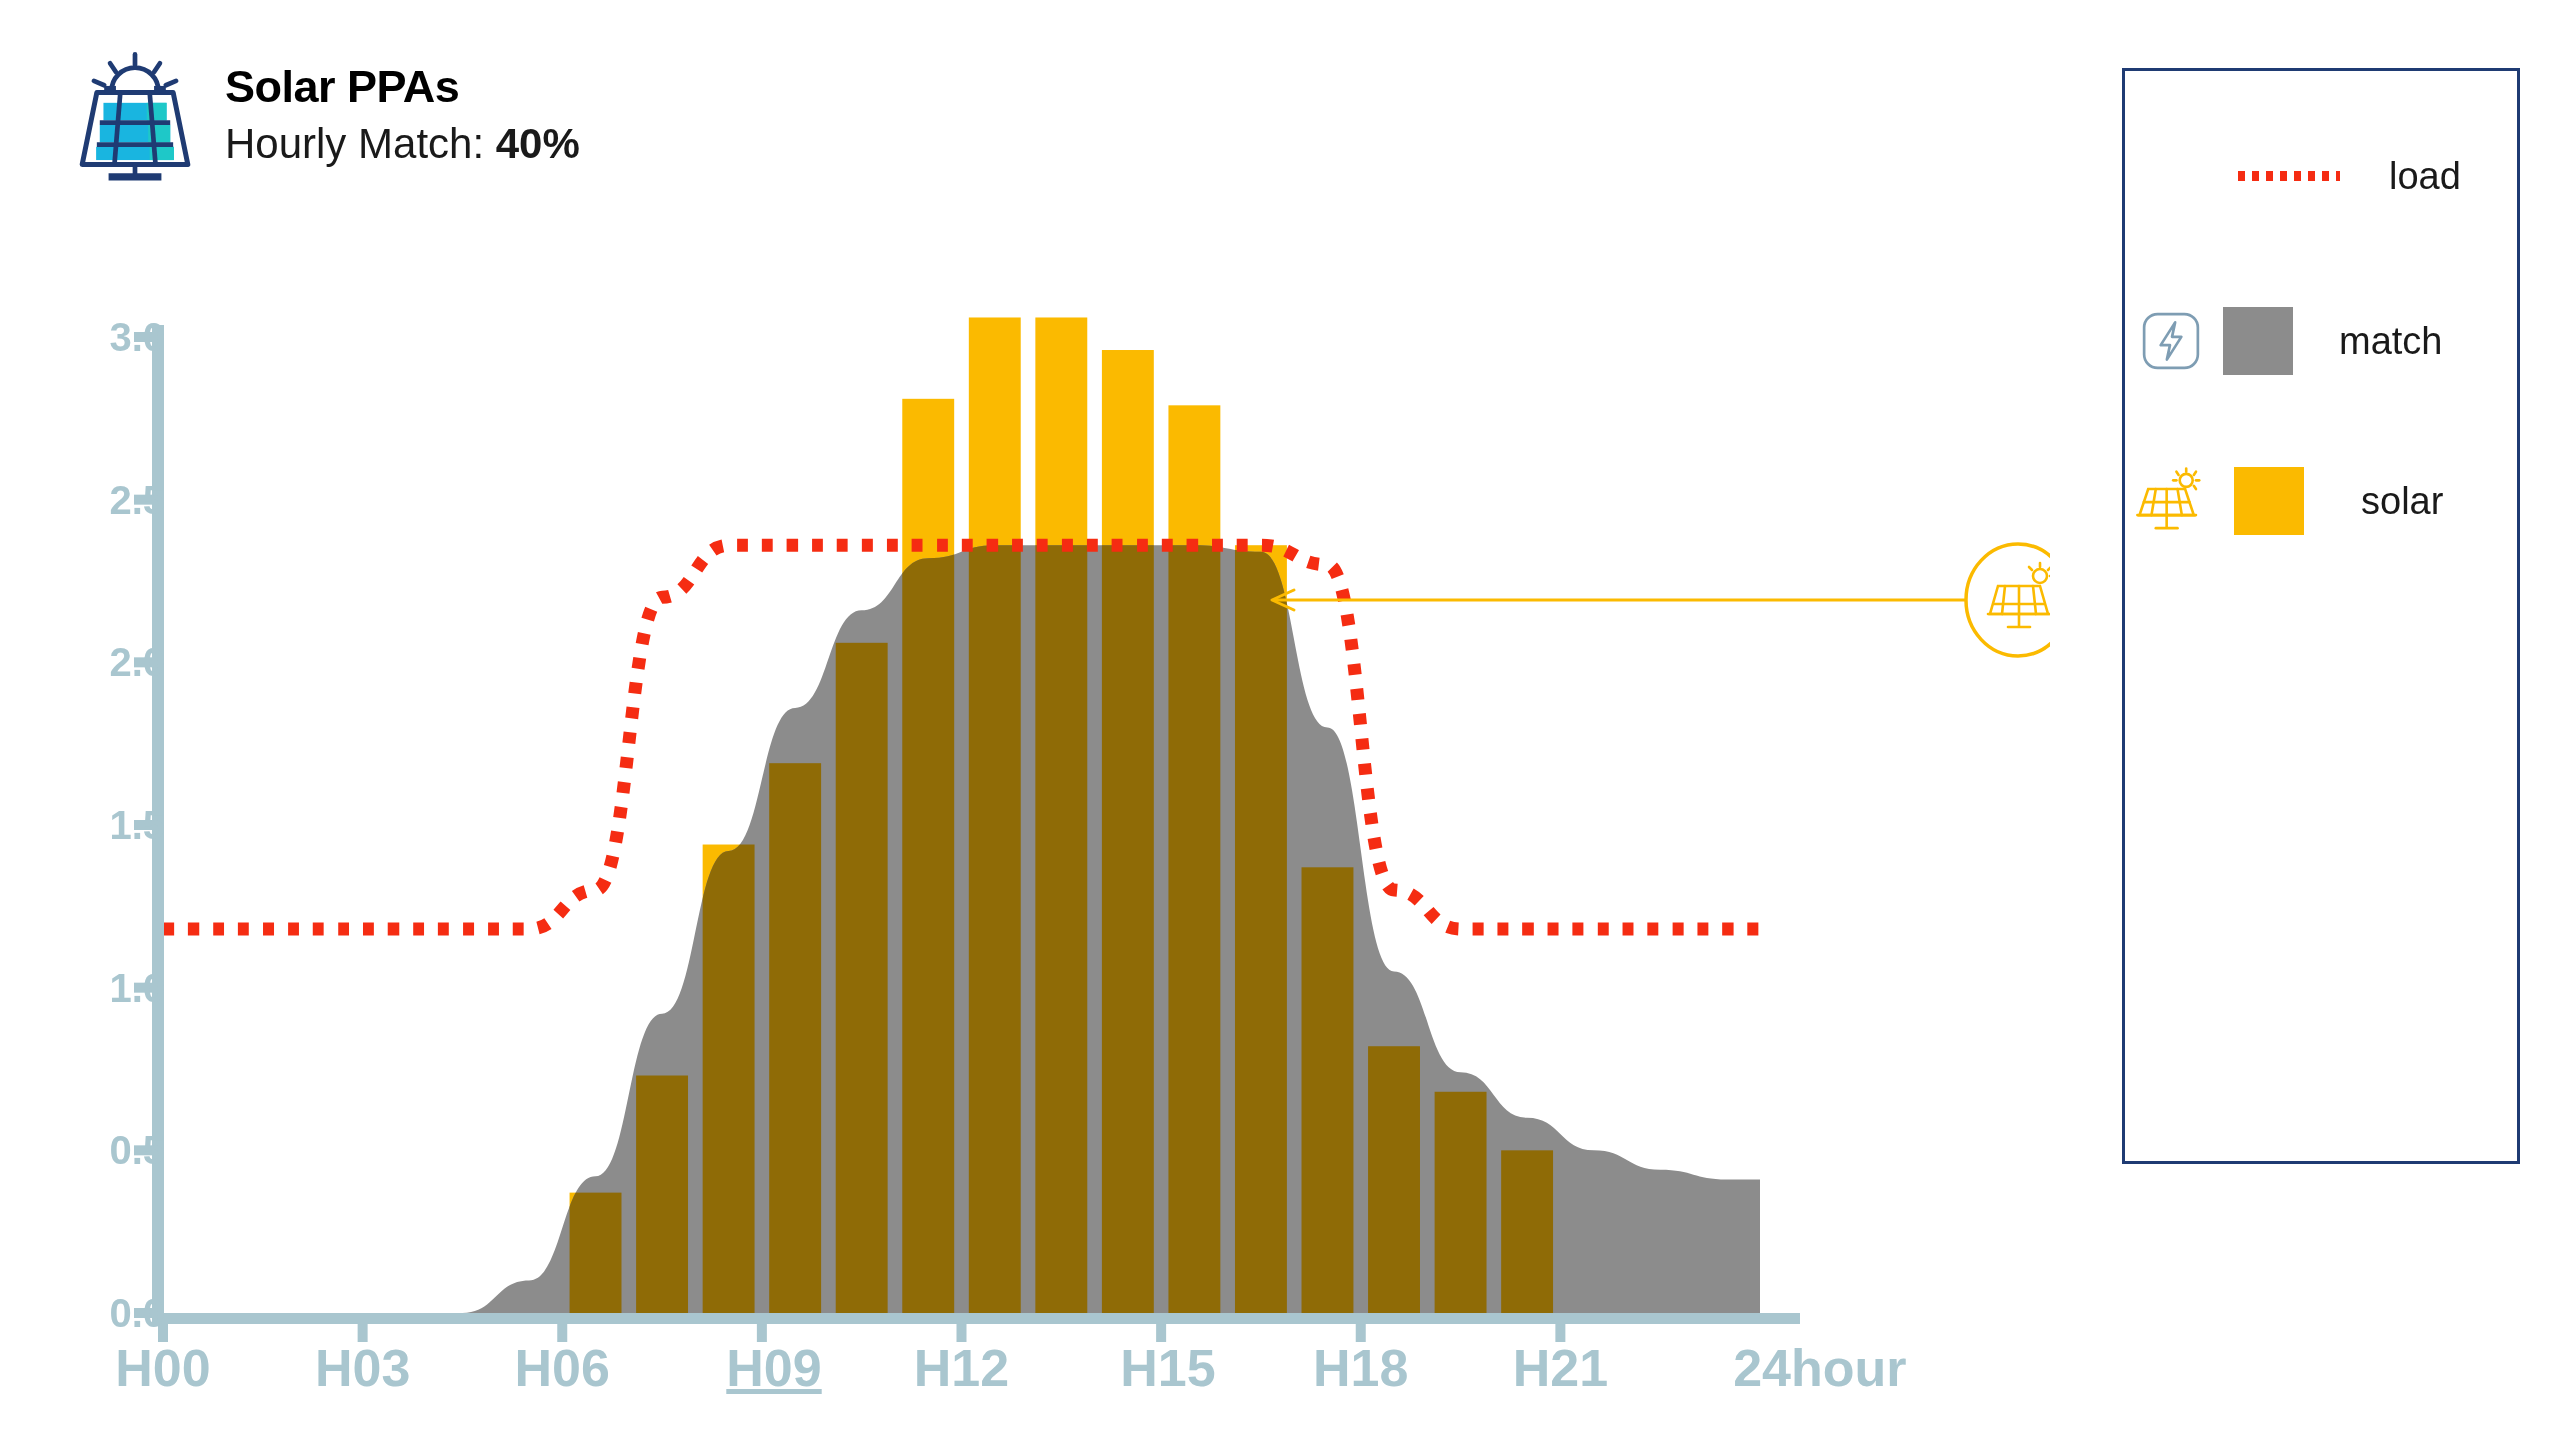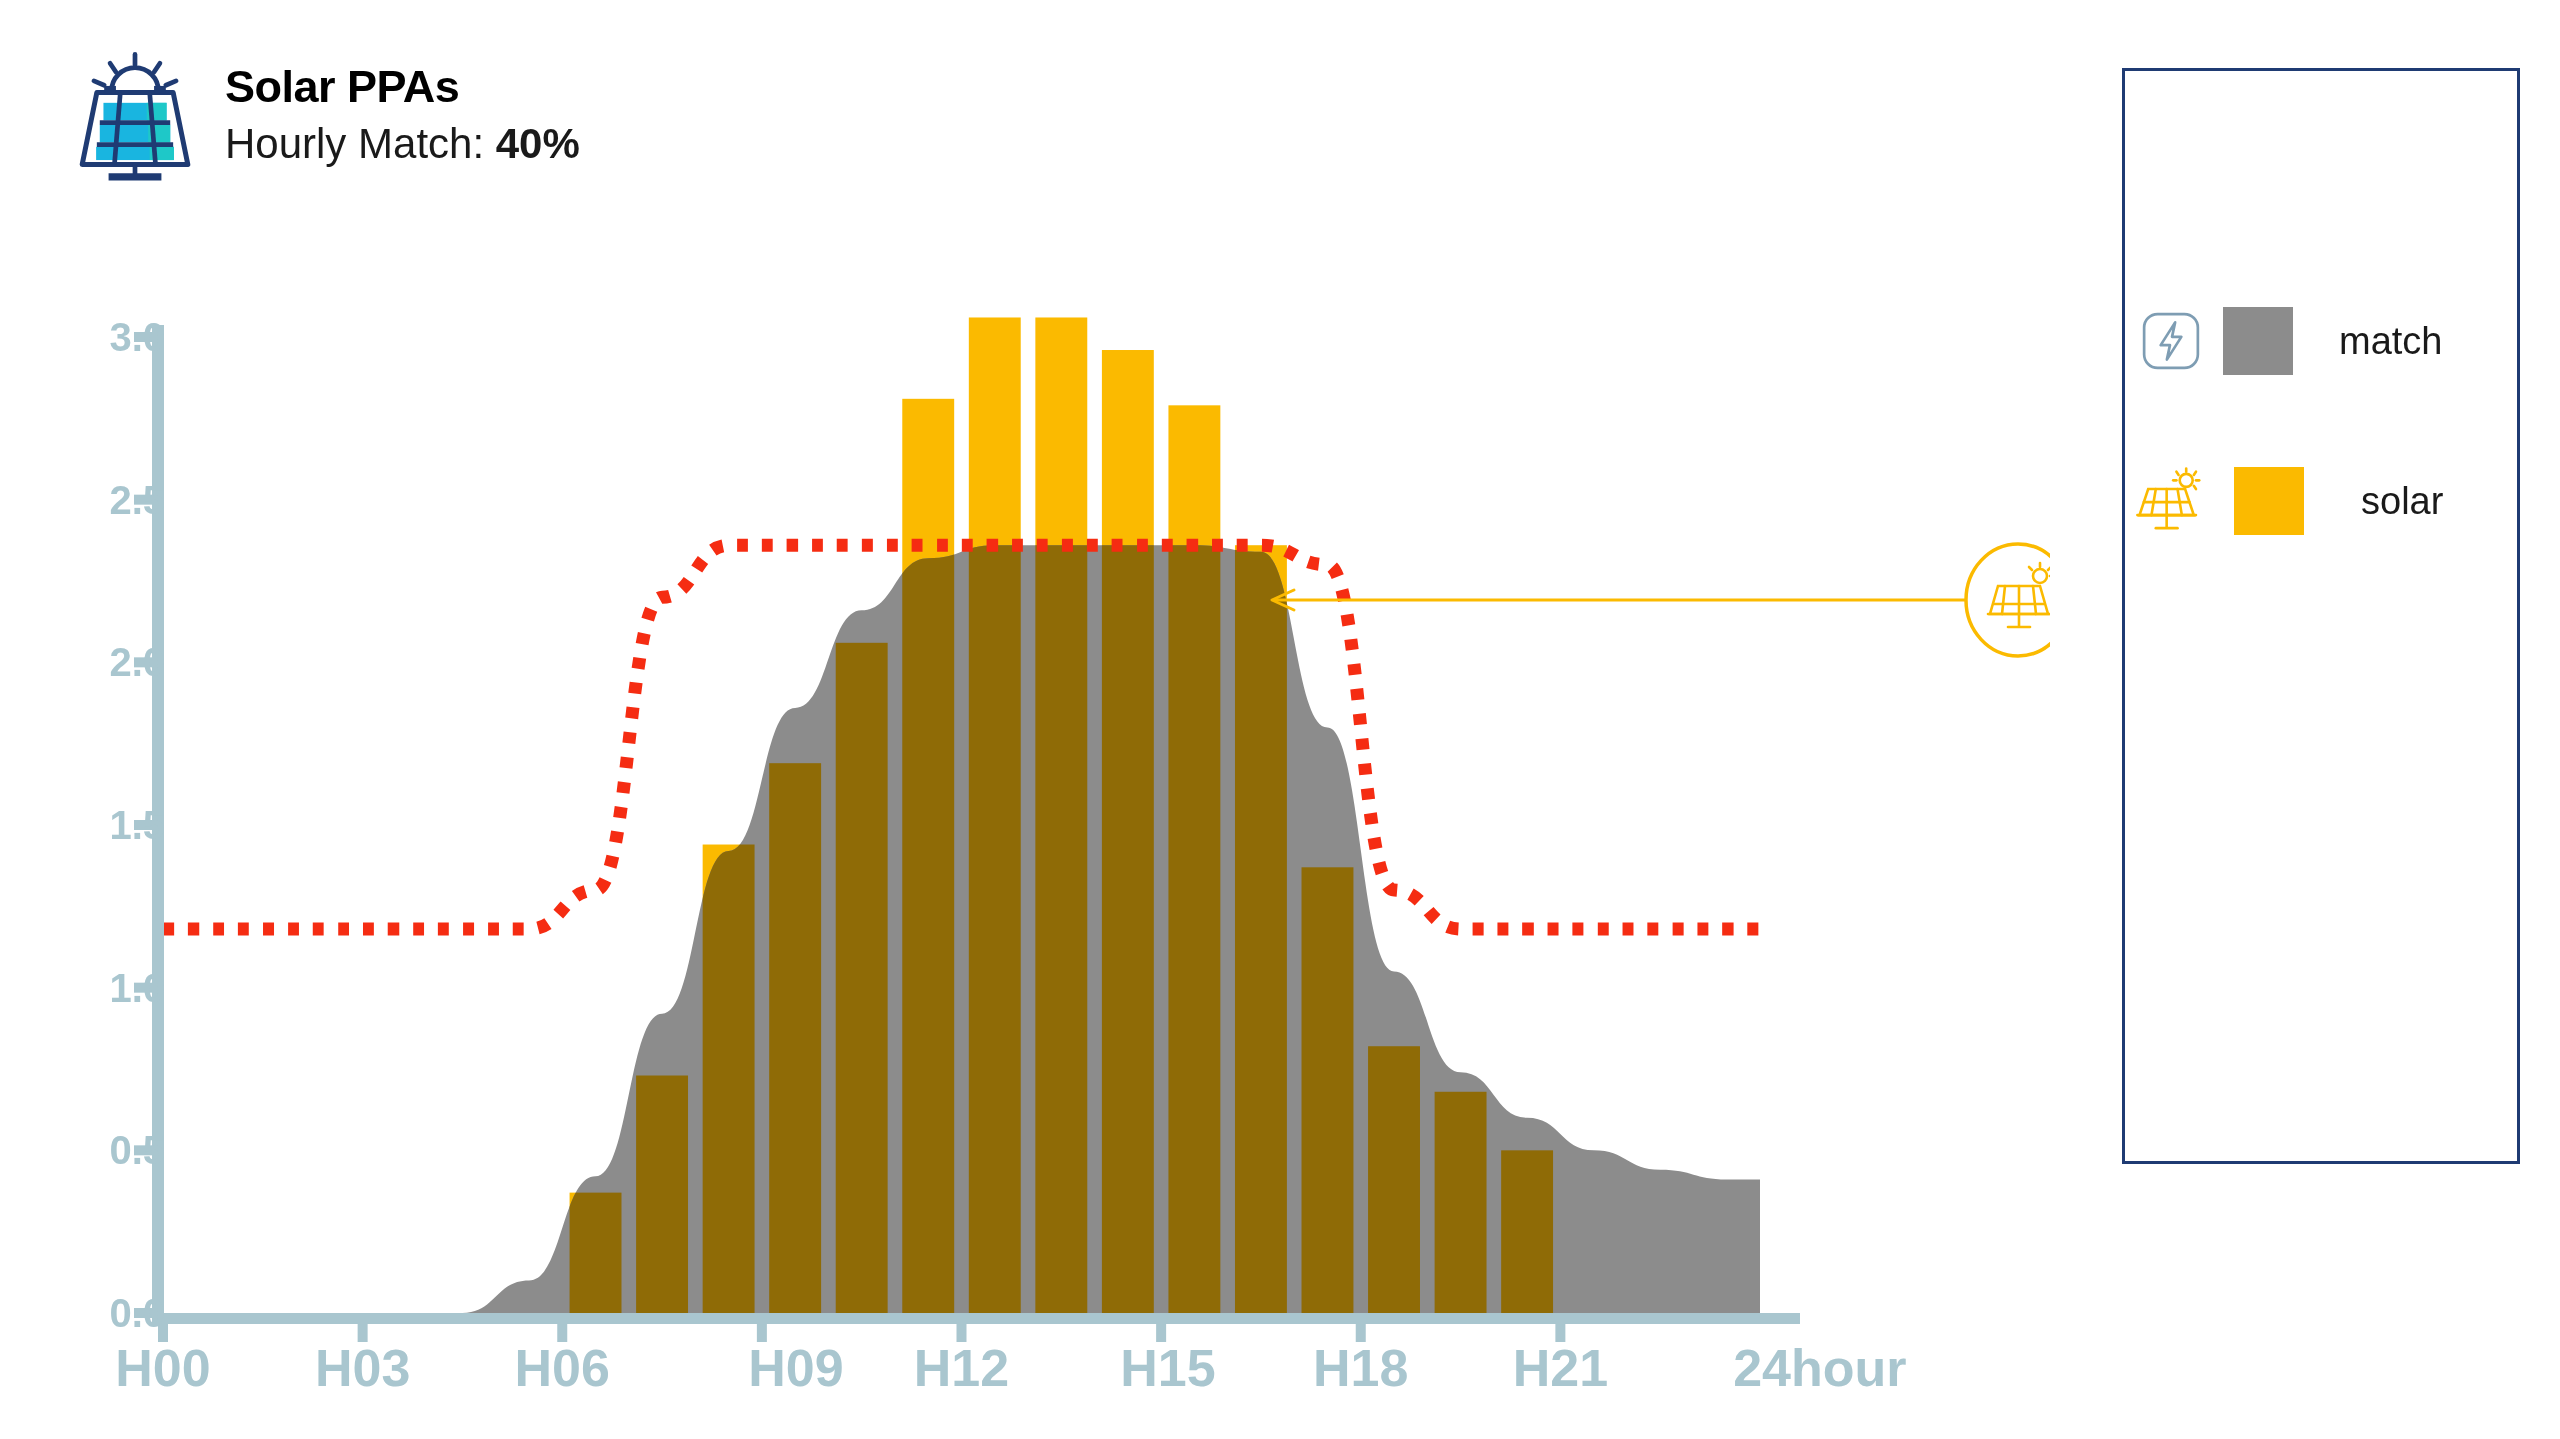--- a/index.html
+++ b/index.html
@@ -165,21 +165,21 @@
     <div class="ytick" style="top: 825px;">1.5</div>
     <div class="ytick" style="top: 662.333px;">2.0</div>
     <div class="ytick" style="top: 499.667px;">2.5</div>
     <div class="ytick" style="top: 337px;">3.0</div>
   </div>
 
 <div id="xlabels">
     <div class="xtick" style="left: 163px;">H00</div>
     <div class="xtick" style="left: 362.625px;">H03</div>
     <div class="xtick" style="left: 562.25px;">H06</div>
-    <div class="xtick" style="left: 796px;">H09</div>
+    <div class="xtick" style="left: 774px; text-decoration: underline;">H09</div>
     <div class="xtick" style="left: 961.5px;">H12</div>
     <div class="xtick" style="left: 1168px;">H15</div>
     <div class="xtick" style="left: 1360.75px;">H18</div>
     <div class="xtick" style="left: 1560.38px; text-align: right;">H21</div>
     <div class="xtick" style="left: 1819.89px;">24hour</div>
   </div>
 
 <svg id="annotation" viewBox="0 0 800 140">
   <g>
     <line x1="760" y1="60" x2="24" y2="60" stroke="#fbba00" stroke-width="3"></line>
@@ -200,20 +200,26 @@
       <line x1="790" y1="23" x2="790" y2="27"></line>
       <line x1="801" y1="27" x2="798" y2="30"></line>
       <line x1="804" y1="36" x2="800" y2="36"></line>
       <line x1="779" y1="27" x2="782" y2="30"></line>
     </g>
   </g>
 </svg>
 
 <div id="legend">
 
+  <div class="legend-row" id="legend-row-load">
+    <svg class="legend-dash" viewBox="0 0 108 12">
+      <line x1="3" y1="6" x2="105" y2="6" stroke="#f52c12" stroke-width="10" stroke-dasharray="7 7" stroke-linecap="butt"></line>
+    </svg>
+    <span class="legend-label">load</span>
+  </div>
 
   <div class="legend-row" id="legend-row-match">
     <span class="legend-icon">
       <svg viewBox="0 0 60 60" width="62" height="62">
         <rect x="4" y="4" width="52" height="52" rx="13" ry="13" fill="none" stroke="#7e9db3" stroke-width="2.6"></rect>
         <path d="M34 12 L20 34 H29 L26 48 L40 26 H31 Z" fill="none" stroke="#7e9db3" stroke-width="2.6" stroke-linejoin="round"></path>
       </svg>
     </span>
     <span class="legend-swatch" style="background:#8c8c8c"></span>
     <span class="legend-label">match</span>

